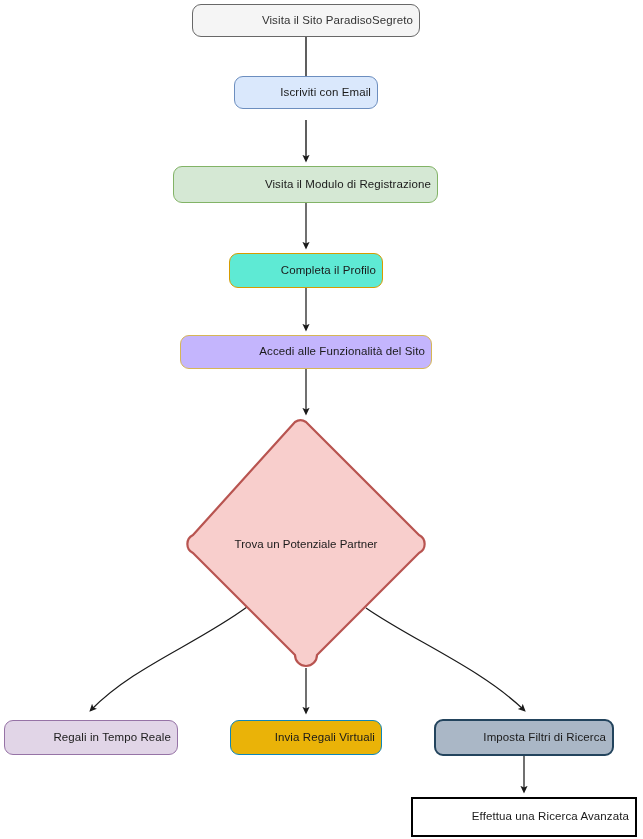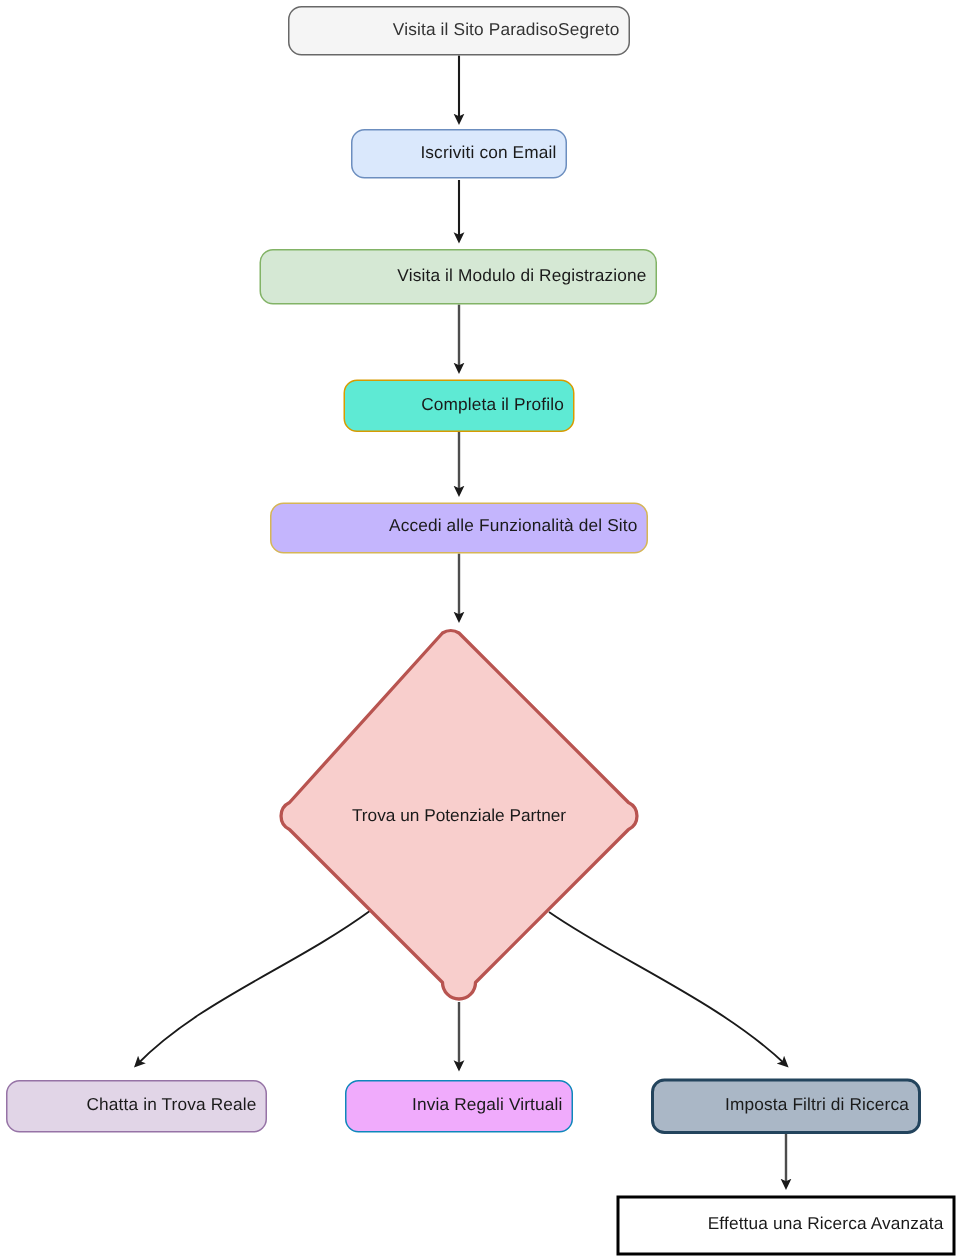--- a/index.html
+++ b/index.html
@@ -48,21 +48,21 @@
     white-space: nowrap;
   }
   
   .n-visit {
     left: 192px; top: 4px; width: 228px; height: 33px;
     background: #f5f5f5;
     border-color: #686868;
     color: #333333;
   }
   .n-iscriviti {
-    left: 234px; top: 86px; width: 144px; height: 33px;
+    left: 234px; top: 76px; width: 144px; height: 33px;
     background: #dae8fc;
     border-color: #6c8ebf;
   }
   .n-compila {
     left: 173px; top: 166px; width: 265px; height: 37px;
     background: #d5e8d4;
     border-color: #82b366;
   }
   .n-profilo {
     left: 229px; top: 253px; width: 154px; height: 35px;
@@ -76,21 +76,21 @@
     border-color: #d6b656;
   }
   .n-chatta {
     left: 4px; top: 720px; width: 174px; height: 35px;
     background: #e1d5e7;
     border-color: #9673a6;
     border-width: 1.8px;
   }
   .n-regali {
     left: 230px; top: 720px; width: 152px; height: 35px;
-    background: #f0abfc;
+    background: #eab308;
     border-color: #0e87bb;
     border-width: 1.8px;
   }
   .n-filtri {
     left: 434px; top: 719px; width: 180px; height: 37px;
     background: #aab7c6;
     border-color: #23445d;
     border-width: 2px;
   }
   .n-avanzata {
@@ -182,21 +182,21 @@
       <path d="M123,3
                L236,116 a10,10 0 0 1 0,18
                L134,236 a10,10 0 0 1 -22,0
                L10,134 a10,10 0 0 1 0,-18
                L112,3 a10,10 0 0 1 11,0 Z" fill="#f8cecc" stroke="#b85450" stroke-width="2.2" stroke-linejoin="round"></path>
     </svg>
     <div class="diamond-label">Trova un Potenziale Partner</div>
   </div>
 
   <div class="node n-chatta">
-    <span class="node-label">Chatta in Trova Reale</span>
+    <span class="node-label">Regali in Tempo Reale</span>
   </div>
 
   <div class="node n-regali">
     <span class="node-label">Invia Regali Virtuali</span>
   </div>
 
   <div class="node n-filtri">
     <span class="node-label">Imposta Filtri di Ricerca</span>
   </div>
 

